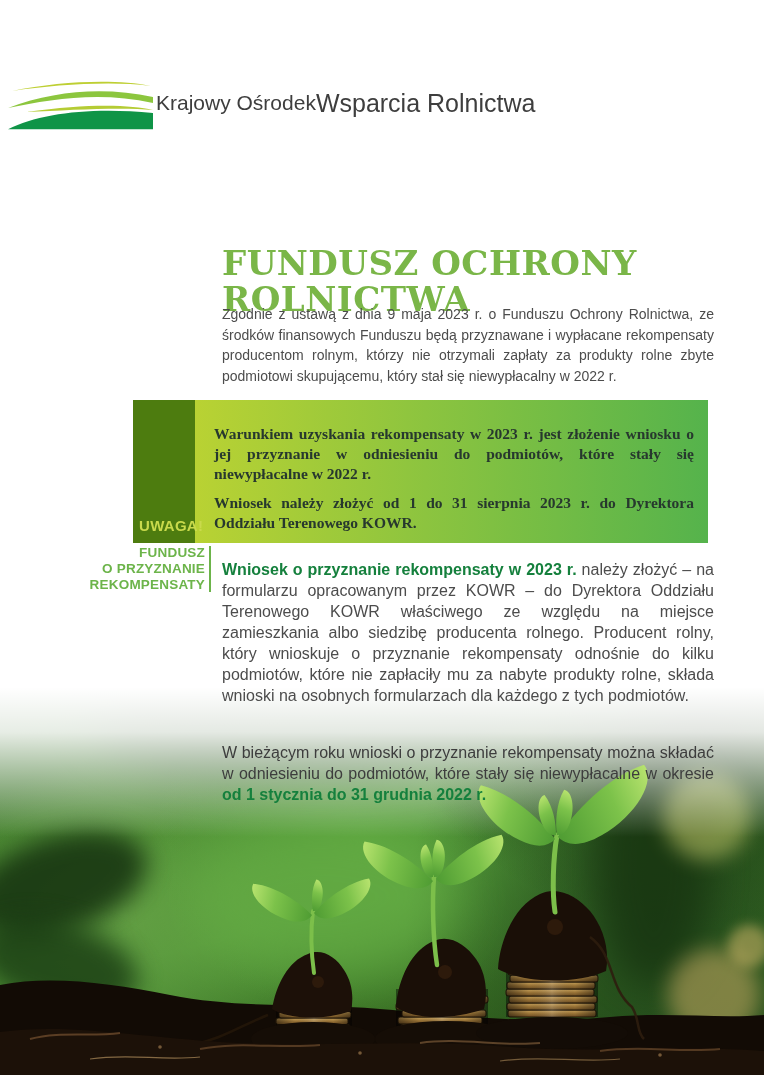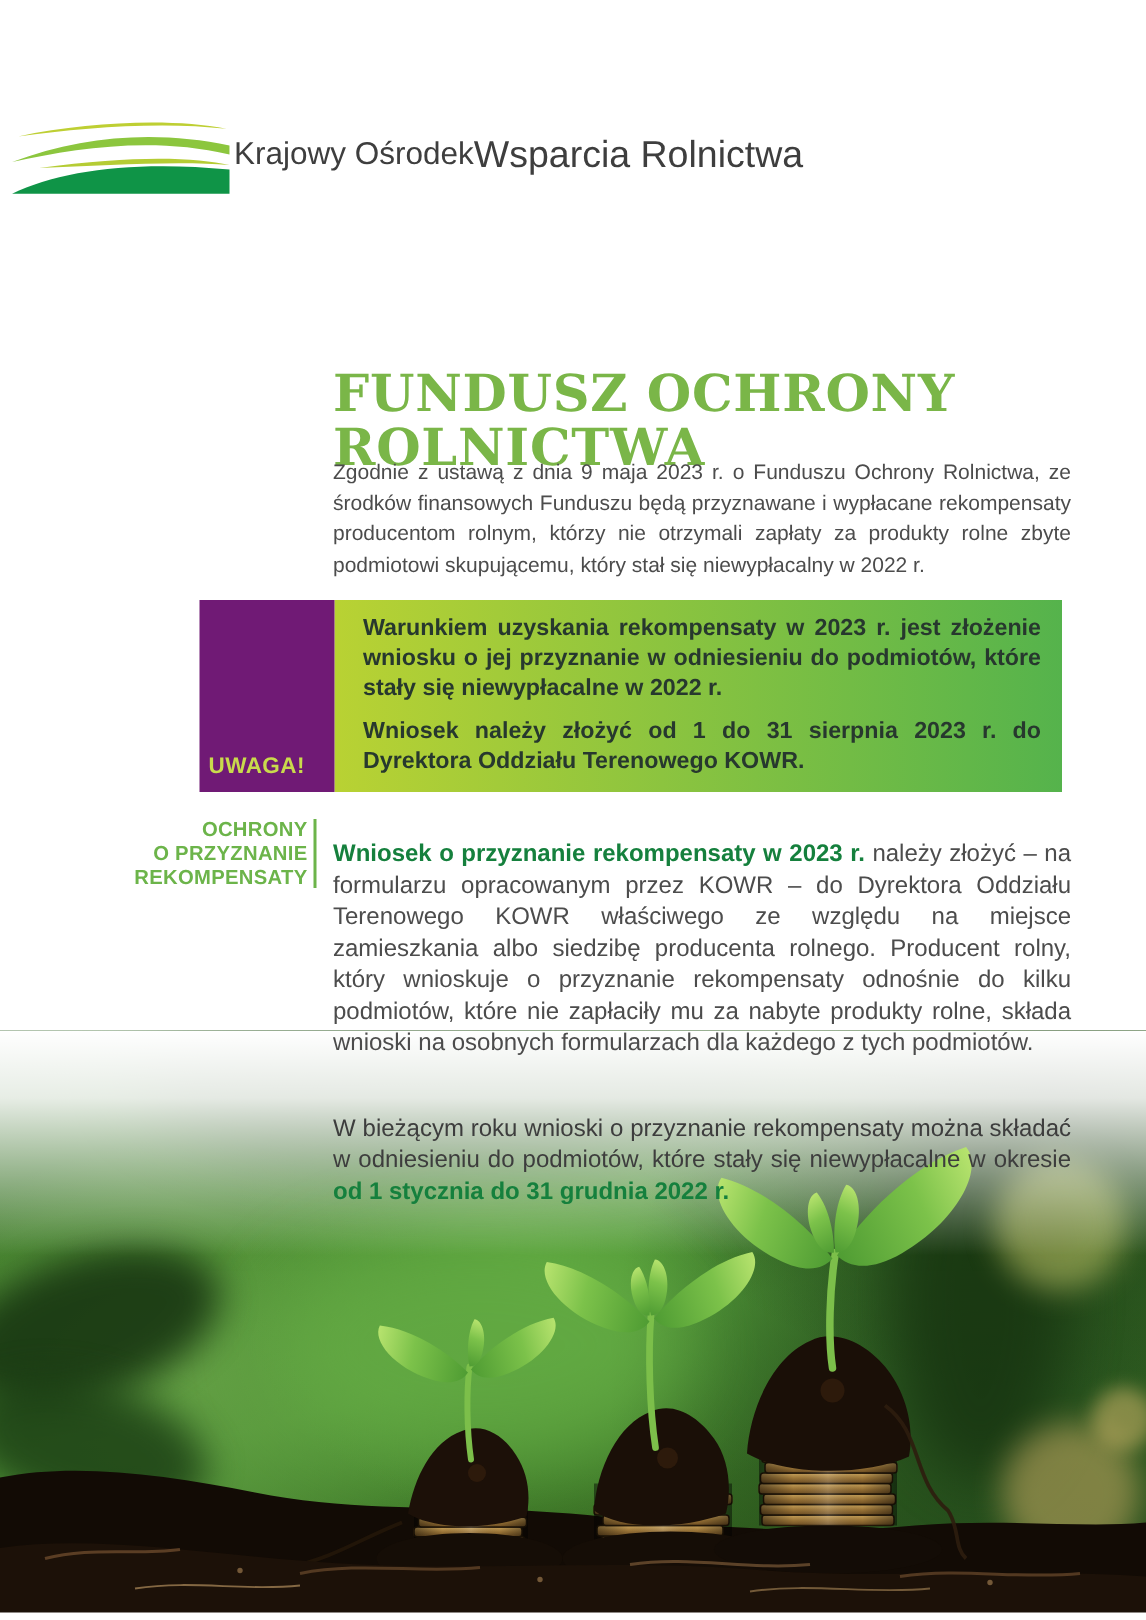--- a/index.html
+++ b/index.html
@@ -25,27 +25,27 @@
     color: #7ab648; letter-spacing: 0.5px;
   }
   .intro {
     position: absolute; left: 222px; top: 290px; width: 492px;
     font-size: 14px; line-height: 20.5px; color: #4c4c4c; text-align: justify;
   }
 
   
   .uwaga-box { position: absolute; left: 133px; top: 400px; width: 575px;
                min-height: 118px; display: flex; }
-  .uwaga-strip { flex: none; width: 90px; background: #701a75; position: relative; }
+  .uwaga-strip { flex: none; width: 62px; background: #4d7c0f; position: relative; }
   .uwaga-label { position: absolute; left: 6px; bottom: 9px;
                  font-weight: bold; font-size: 15px; letter-spacing: 0.3px;
                  color: #c9da4c; }
   .uwaga-body { flex: 1;
     background: linear-gradient(90deg, #b9d233 0%, #8cc43f 45%, #55b34c 100%);
-    padding: 9px 14px 10px 19px; }
+    padding: 24px 14px 10px 19px; font-family: Liberation Serif, serif; }
   .uwaga-p { margin: 0; font-weight: bold; font-size: 15.5px; line-height: 20px;
              color: #27382e; text-align: justify; }
   .uwaga-p + .uwaga-p { margin-top: 9px; }
 
   
   .wnioski-label { position: absolute; left: 0; top: 545px; width: 205px;
                    text-align: right; font-weight: bold; font-size: 13.5px;
                    line-height: 16px; color: #6cb44a; letter-spacing: 0.2px; }
   .wnioski-divider { position: absolute; left: 209px; top: 546px;
                      width: 2px; height: 46px; background: #6cb44a; }
@@ -106,21 +106,21 @@
     <div class="uwaga-strip">
       <span class="uwaga-label">UWAGA!</span>
     </div>
     <div class="uwaga-body">
       <p class="uwaga-p">Warunkiem uzyskania rekompensaty w 2023 r. jest złożenie wniosku o jej przyznanie w odniesieniu do podmiotów, które stały się niewypłacalne w 2022 r.</p>
       <p class="uwaga-p">Wniosek należy złożyć od 1 do 31 sierpnia 2023 r. do Dyrektora Oddziału Terenowego KOWR.</p>
     </div>
   </div>
 
   <div class="wnioski-label">
-    <div>OCHRONY</div>
+    <div>FUNDUSZ</div>
     <div>O PRZYZNANIE</div>
     <div>REKOMPENSATY</div>
   </div>
   <div class="wnioski-divider"></div>
 
   <p class="body-par par1"><span class="bold-run">Wniosek o przyznanie rekompensaty w 2023 r.</span><span> należy złożyć – na formularzu opracowanym przez KOWR – do Dyrektora Oddziału Terenowego KOWR właściwego ze względu na miejsce zamieszkania albo siedzibę producenta rolnego. Producent rolny, który wnioskuje o przyznanie rekompensaty odnośnie do kilku podmiotów, które nie zapłaciły mu za nabyte produkty rolne, składa wnioski na osobnych formularzach dla każdego z tych podmiotów.</span></p>
 
   <p class="body-par par2"><span>W bieżącym roku wnioski o przyznanie rekompensaty można składać w odniesieniu do podmiotów, które stały się niewypłacalne w okresie </span><span class="bold-run">od 1 stycznia do 31 grudnia 2022 r.</span></p>
 
   <div class="photo">

